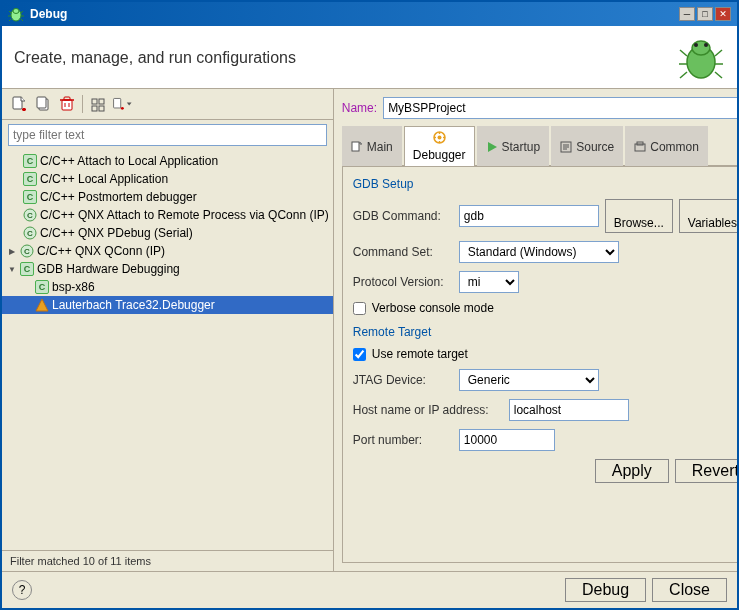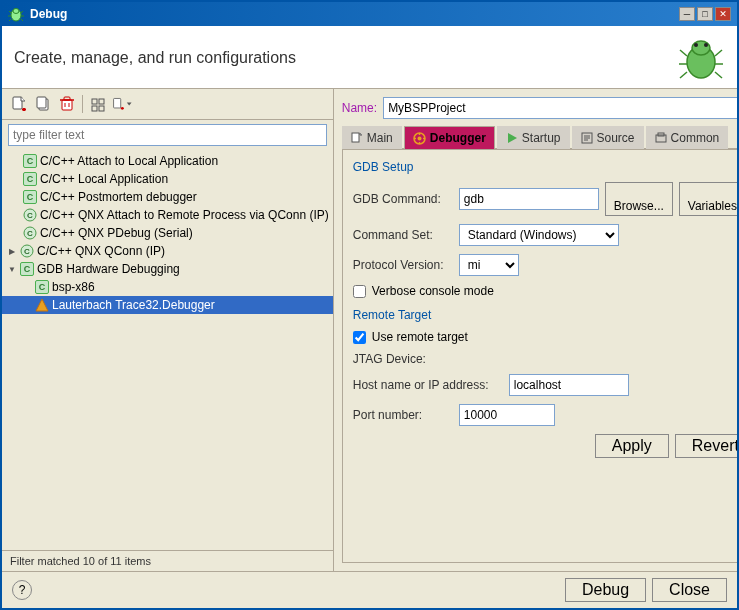--- a/index.html
+++ b/index.html
@@ -262,25 +262,26 @@
       align-items: center;
       gap: 4px;
       background: #d4d0c8;
       margin-right: 2px;
       position: relative;
       top: 1px;
       color: #333;
     }
 
     .tab.active {
-      background: #be185d;
+      background: #ffffff;
       border-color: #b0a898;
       border-bottom-color: #ece9d8;
-      font-weight: bold;
+      font-weight: normal;
       color: #000;
+      flex-direction: column;
     }
 
     .config-panel {
       flex: 1;
       border: 1px solid #b0a898;
       background: #ece9d8;
       padding: 10px;
       overflow-y: auto;
     }
 
@@ -666,20 +667,24 @@
         <div class="remote-section">
           <div class="remote-title">Remote Target</div>
 
           <div class="checkbox-row">
             <input type="checkbox" checked="" style="">
             <span>Use remote target</span>
           </div>
 
           <div class="form-row">
             <span class="form-label">JTAG Device:</span>
+            <select class="form-select" style="width:140px;">
+              <option>Generic</option>
+              <option>OpenOCD</option>
+            </select>
           </div>
 
           <div class="form-row">
             <span class="form-label" style="min-width:150px;">Host name or IP address:</span>
             <input type="text" class="form-input" style="width: 120px;" value="localhost">
           </div>
 
           <div class="form-row">
             <span class="form-label">Port number:</span>
             <input type="text" class="form-input" style="width: 96px;" value="10000">

